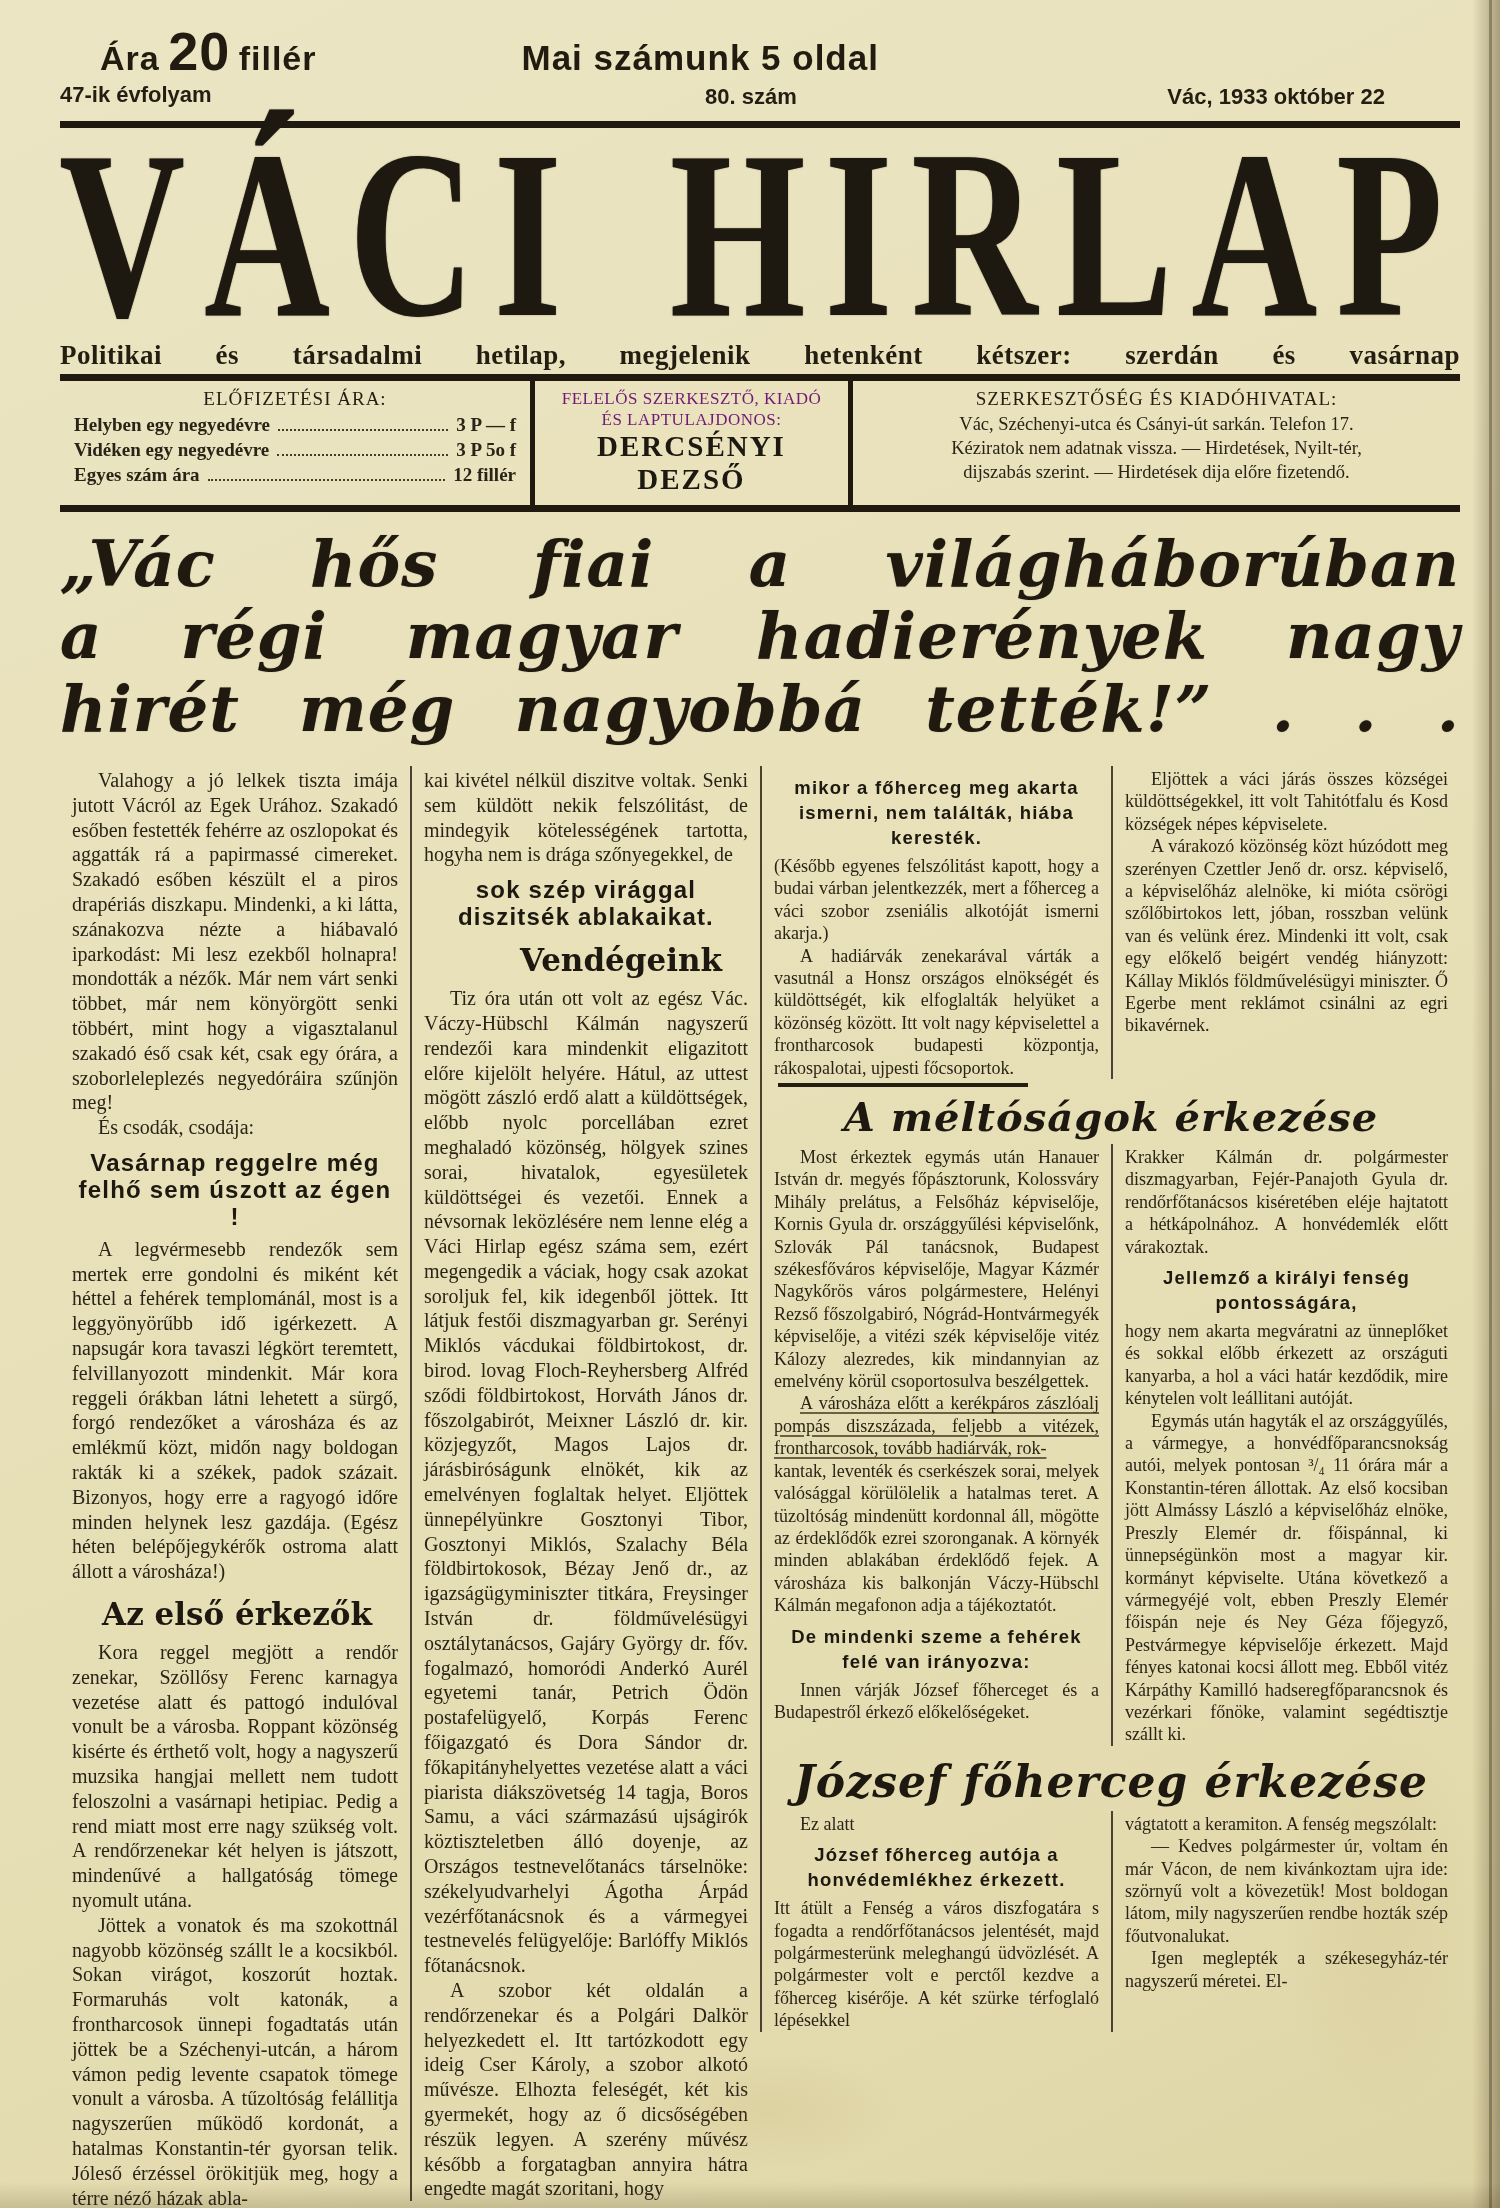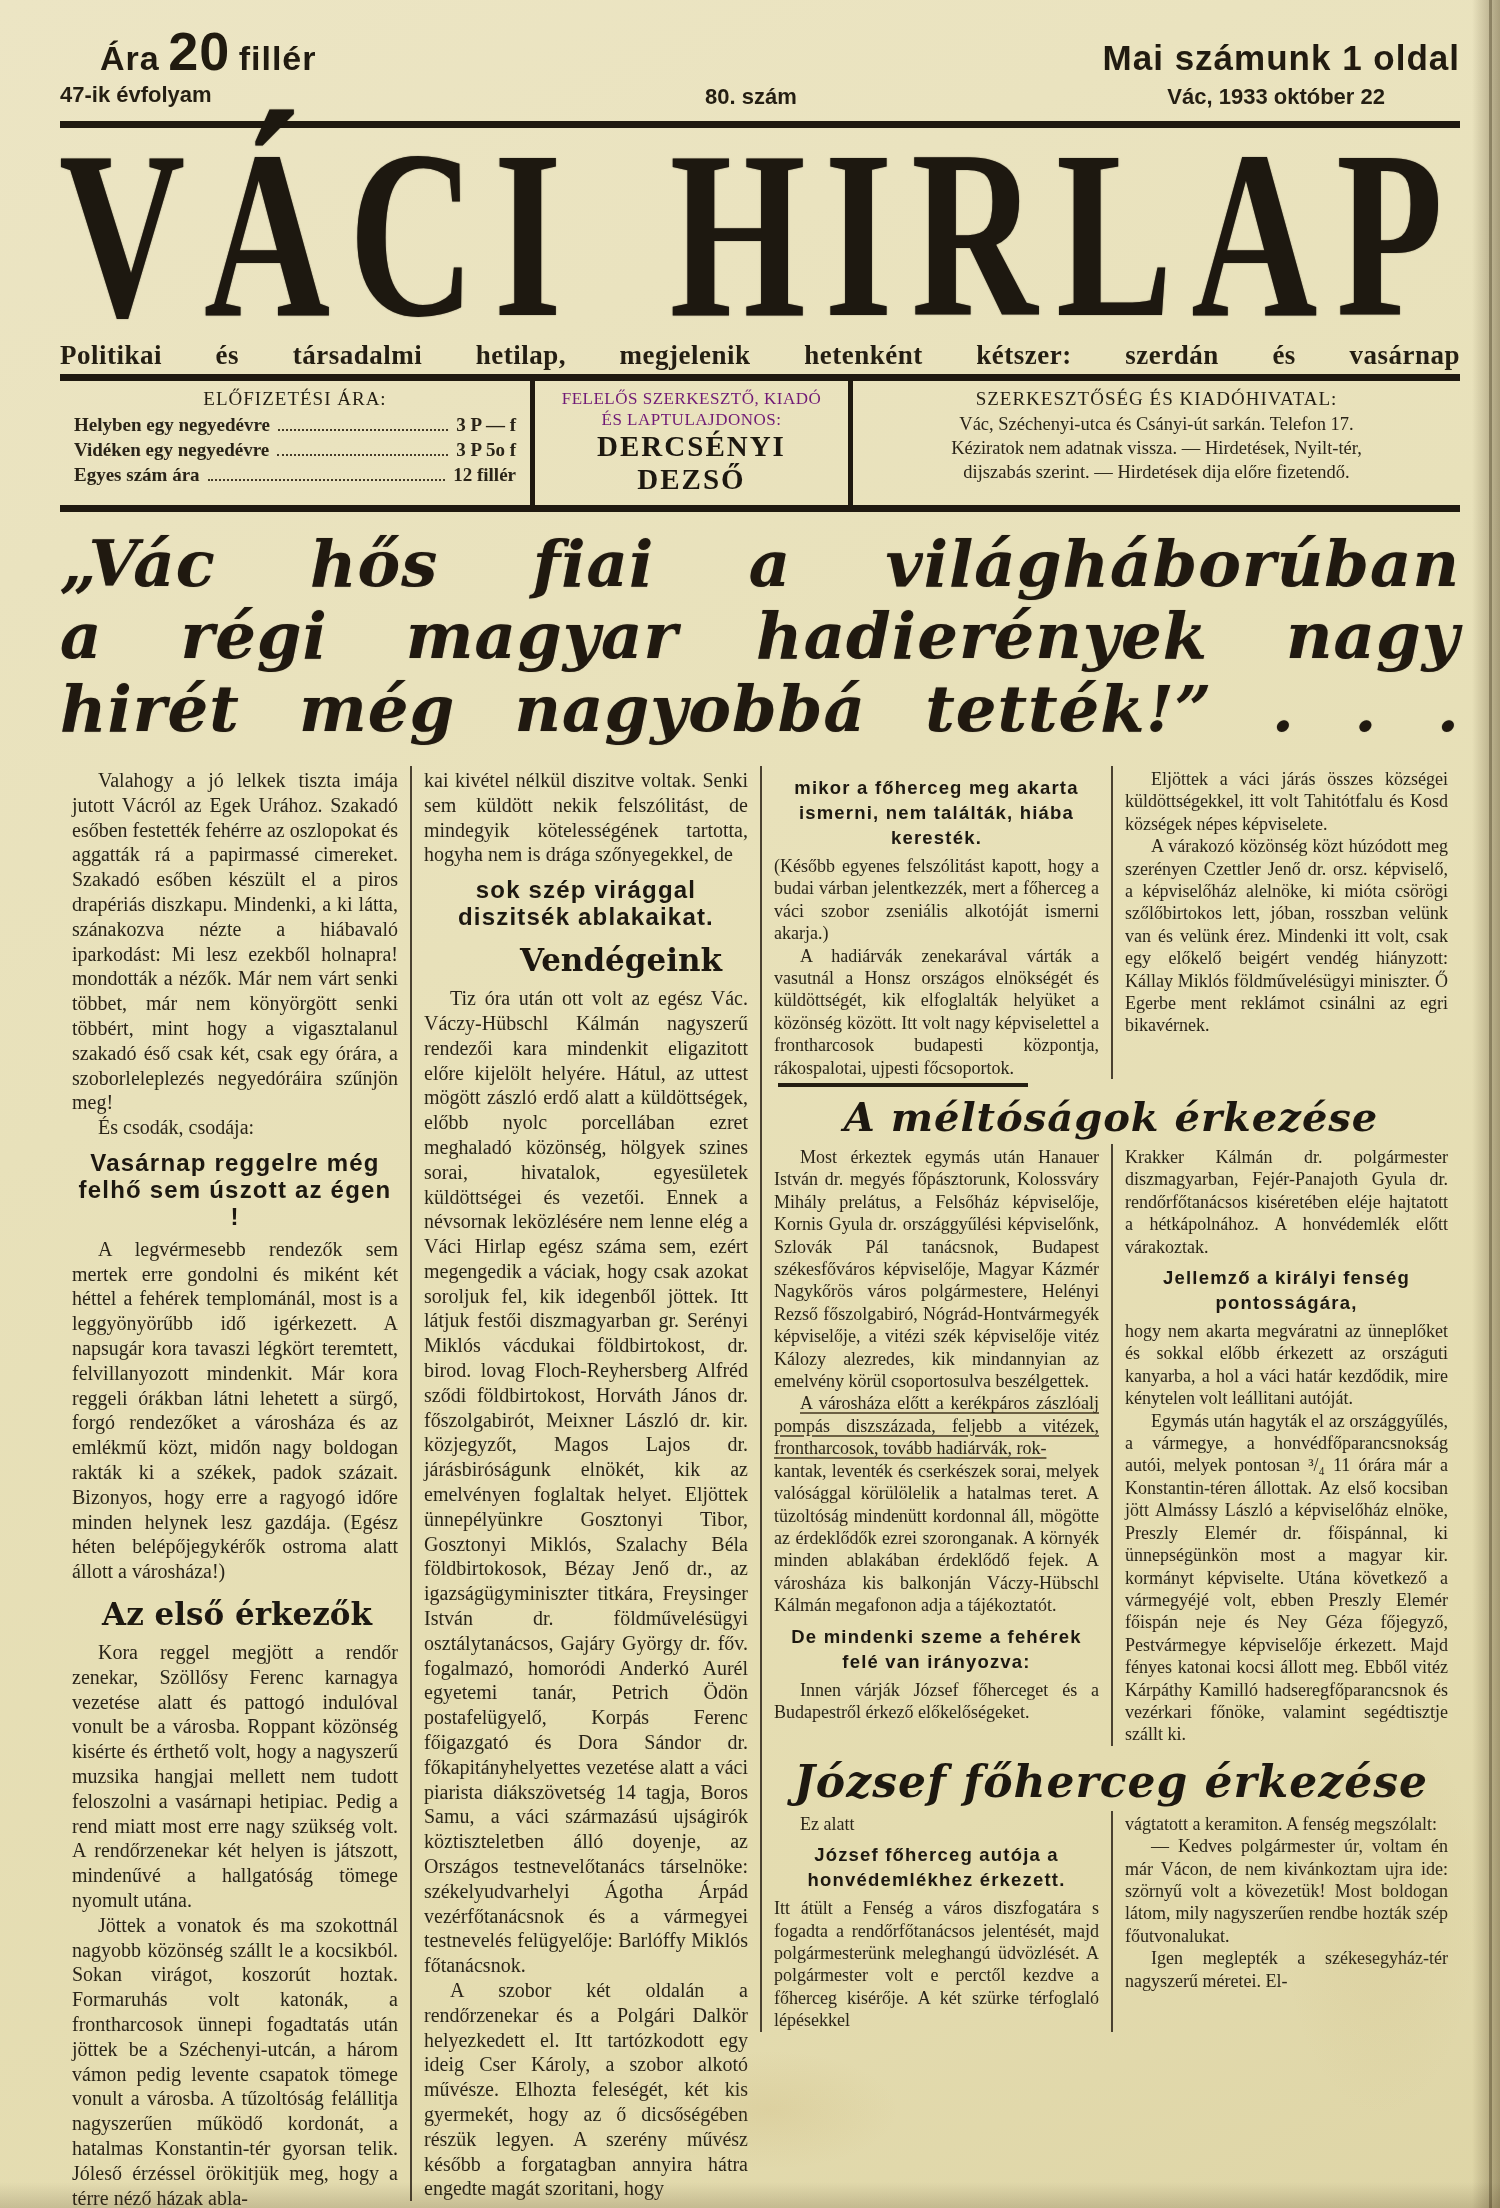--- a/index.html
+++ b/index.html
@@ -5,21 +5,21 @@
   html,body{margin:0;padding:0;}
   body{
     width:1500px;height:2208px;position:relative;overflow:hidden;
     background:linear-gradient(155deg,#ece5c4 0%,#e8e1ba 40%,#e4dcb0 78%,#ded5a6 100%);
     font-family:"Liberation Serif", serif;
     color:#2a2418;
   }
   .sheet{position:relative;width:1400px;margin:0 0 0 60px;padding-top:20px;}
 
   
-  .hdr-row1{display:flex;align-items:baseline;height:62px;justify-content:space-between;}
+  .hdr-row1{display:flex;align-items:baseline;height:62px;}
   .price{margin-left:40px;font-family:"Liberation Sans",sans-serif;font-weight:bold;color:#211b10;}
   .price .pre,.price .unit{font-size:34px;letter-spacing:1px;}
   .price .num{font-size:54px;letter-spacing:1px;padding:0 4px;}
   .pages{margin-left:205px;font-family:"Liberation Sans",sans-serif;font-weight:bold;font-size:35px;color:#211b10;letter-spacing:1px;}
   .hdr-row2{position:relative;height:34px;font-family:"Liberation Sans",sans-serif;font-weight:bold;font-size:22px;color:#241e12;}
   .volume{position:absolute;left:0;top:0;}
   .issue{position:absolute;left:645px;top:2px;}
   .dateline{position:absolute;right:75px;top:2px;}
   .rule{background:#1f1910;height:7px;width:100%;}
   .rule-top{margin-top:5px;}
@@ -106,21 +106,21 @@
 <body>
 
 <div class="sheet">
 
   <div class="hdr-row1">
     <div class="price">
       <span class="pre">Ára</span>
       <span class="num">20</span>
       <span class="unit">fillér</span>
     </div>
-    <div class="pages">Mai számunk 1 oldal</div>
+    <div class="pages">Mai számunk 5 oldal</div>
   </div>
   <div class="hdr-row2">
     <span class="volume">47-ik évfolyam</span>
     <span class="issue">80. szám</span>
     <span class="dateline">Vác, 1933 október 22</span>
   </div>
   <div class="rule rule-top"></div>
 
   <div class="masthead">
     <span class="title">VÁCI HIRLAP</span>

